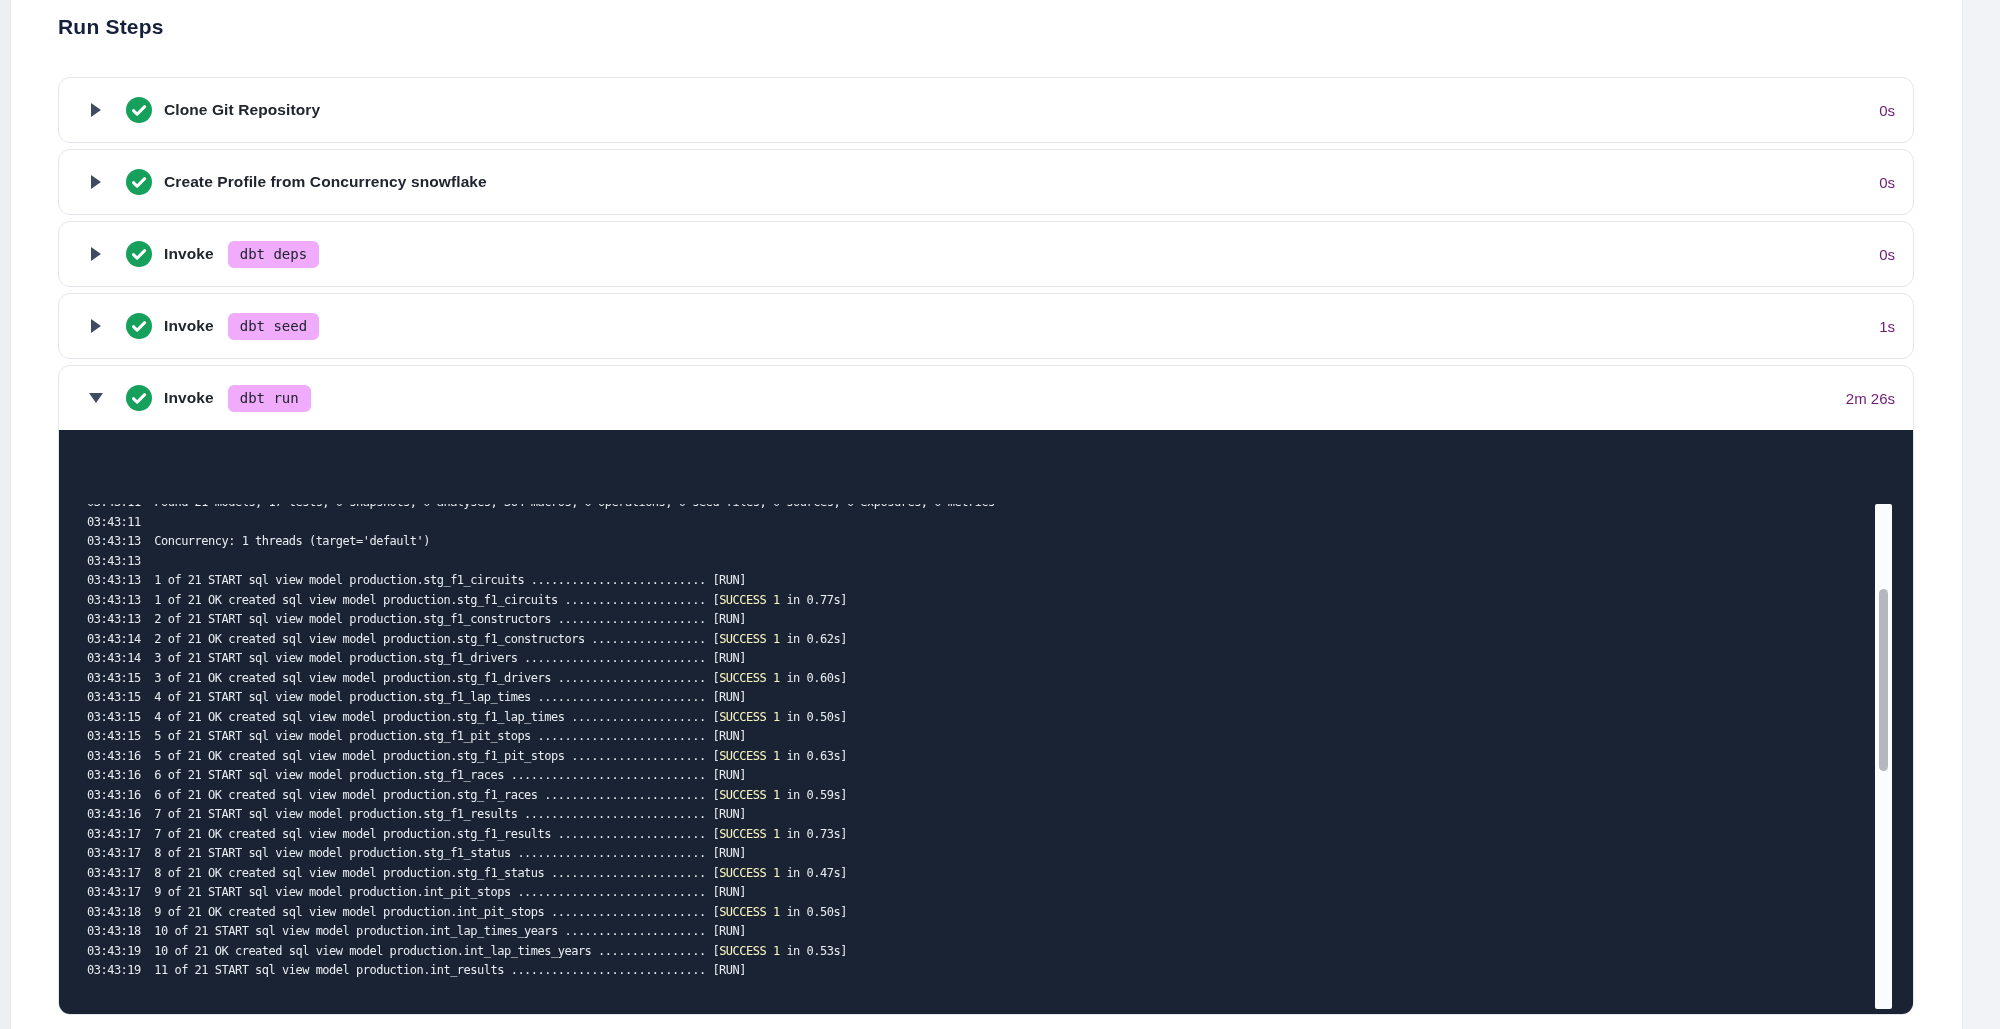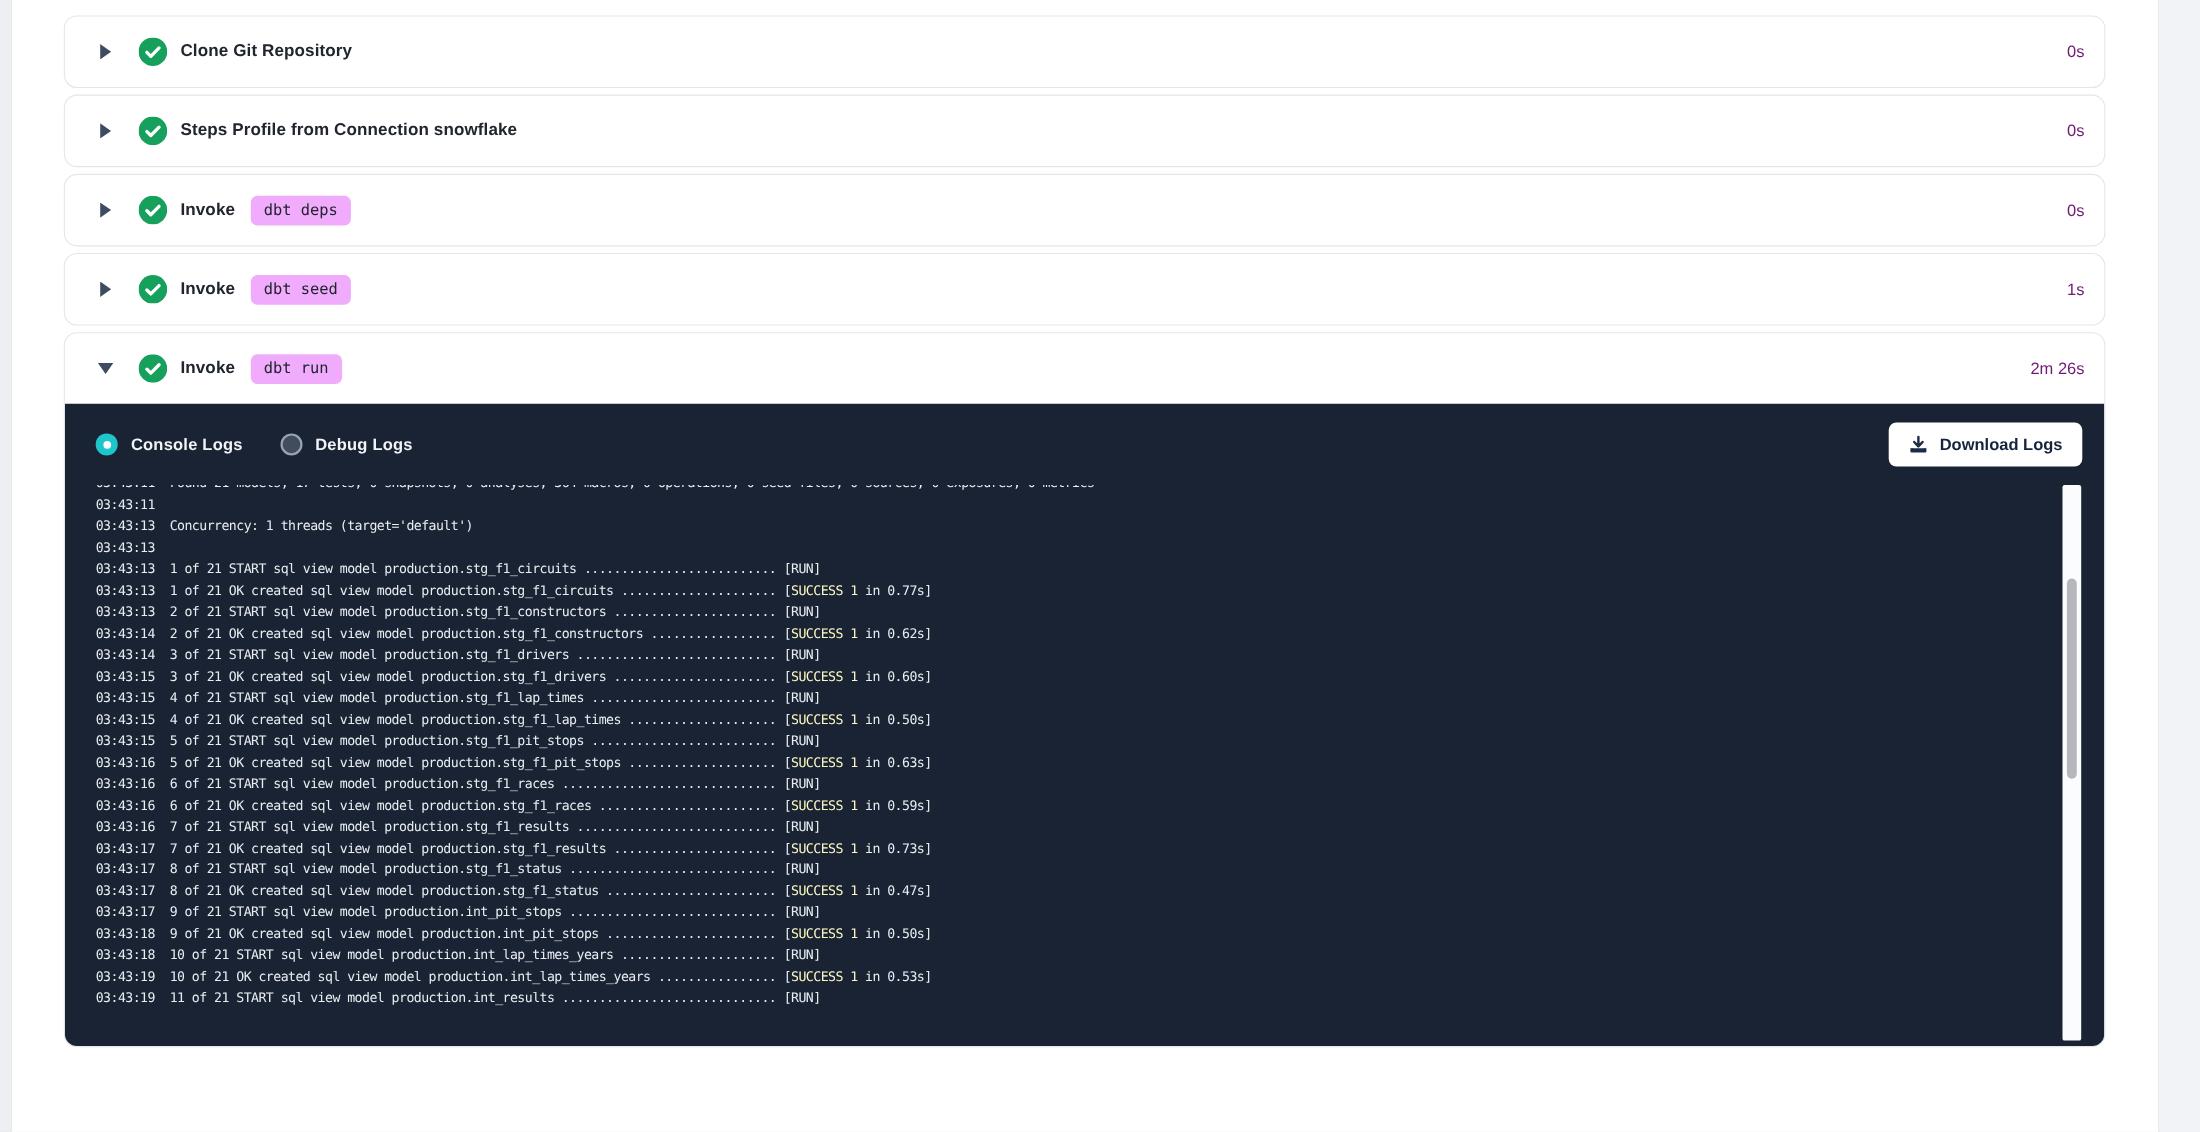--- a/index.html
+++ b/index.html
@@ -78,20 +78,21 @@
   }
 </style>
 </head>
 <body>
 
 <div class="edge-strip-left"></div>
 <div class="edge-strip-right"></div>
 
 <div class="page-panel">
   <div class="content">
+    <h1 class="page-title">Run Steps</h1>
 
     <div class="step-card">
       <div class="step-row">
         <span class="caret">
           <svg width="11" height="14" viewBox="0 0 11 14">
               <polygon points="0,0 0,14 10,7" fill="#3e4b60"></polygon>
             </svg>
         </span>
         <span class="check-badge">
           <svg width="26" height="26" viewBox="0 0 26 26">
@@ -110,21 +111,21 @@
           <svg width="11" height="14" viewBox="0 0 11 14">
               <polygon points="0,0 0,14 10,7" fill="#3e4b60"></polygon>
             </svg>
         </span>
         <span class="check-badge">
           <svg width="26" height="26" viewBox="0 0 26 26">
               <circle cx="13" cy="13" r="13" fill="#16a05b"></circle>
               <path d="M7.5 13.6 l3.6 3.6 L18.6 9.6" stroke="#ffffff" stroke-width="3" fill="none" stroke-linecap="round" stroke-linejoin="round"></path>
             </svg>
         </span>
-        <span class="step-label">Steps Profile from Connection snowflake</span>
+        <span class="step-label">Create Profile from Concurrency snowflake</span>
         <span class="duration">0s</span>
       </div>
     </div>
 
     <div class="step-card">
       <div class="step-row">
         <span class="caret">
           <svg width="11" height="14" viewBox="0 0 11 14">
               <polygon points="0,0 0,14 10,7" fill="#3e4b60"></polygon>
             </svg>
@@ -172,41 +173,20 @@
               <circle cx="13" cy="13" r="13" fill="#16a05b"></circle>
               <path d="M7.5 13.6 l3.6 3.6 L18.6 9.6" stroke="#ffffff" stroke-width="3" fill="none" stroke-linecap="round" stroke-linejoin="round"></path>
             </svg>
         </span>
         <span class="step-label">Invoke</span>
         <span class="cmd-chip">dbt run</span>
         <span class="duration">2m 26s</span>
       </div>
 
       <div class="console">
-        <div class="console-header">
-          <div class="radio-group">
-            <span class="radio-outer radio-selected">
-                <span class="radio-dot"></span>
-              </span>
-            <span class="radio-label">Console Logs</span>
-          </div>
-          <div class="radio-group">
-            <span class="radio-outer radio-unselected"></span>
-            <span class="radio-label">Debug Logs</span>
-          </div>
-          <button class="download-btn">
-            <span style="display:flex;">
-              <svg width="18" height="18" viewBox="0 0 18 18">
-                  <path d="M9 2.2 v7.6 M5.2 6.8 L9 10.8 L12.8 6.8" stroke="#1c2b47" stroke-width="2.2" fill="none" stroke-linecap="round" stroke-linejoin="round"></path>
-                  <path d="M2.8 12.6 v2.6 h12.4 v-2.6" stroke="#1c2b47" stroke-width="2.2" fill="#1c2b47" stroke-linejoin="round"></path>
-                </svg>
-            </span>
-            <span>Download Logs</span>
-          </button>
-        </div>
 
         <div class="console-logs" id="log-container"><div class="log-line"><span>03:43:11  Found 21 models, 17 tests, 0 snapshots, 0 analyses, 364 macros, 0 operations, 0 seed files, 0 sources, 0 exposures, 0 metrics</span></div><div class="log-line"><span>03:43:11</span></div><div class="log-line"><span>03:43:13  Concurrency: 1 threads (target='default')</span></div><div class="log-line"><span>03:43:13</span></div><div class="log-line"><span>03:43:13  1 of 21 START sql view model production.stg_f1_circuits .......................... [RUN]</span></div><div class="log-line"><span>03:43:13  1 of 21 OK created sql view model production.stg_f1_circuits ..................... [</span><span class="log-green">SUCCESS 1</span><span> in 0.77s]</span></div><div class="log-line"><span>03:43:13  2 of 21 START sql view model production.stg_f1_constructors ...................... [RUN]</span></div><div class="log-line"><span>03:43:14  2 of 21 OK created sql view model production.stg_f1_constructors ................. [</span><span class="log-green">SUCCESS 1</span><span> in 0.62s]</span></div><div class="log-line"><span>03:43:14  3 of 21 START sql view model production.stg_f1_drivers ........................... [RUN]</span></div><div class="log-line"><span>03:43:15  3 of 21 OK created sql view model production.stg_f1_drivers ...................... [</span><span class="log-green">SUCCESS 1</span><span> in 0.60s]</span></div><div class="log-line"><span>03:43:15  4 of 21 START sql view model production.stg_f1_lap_times ......................... [RUN]</span></div><div class="log-line"><span>03:43:15  4 of 21 OK created sql view model production.stg_f1_lap_times .................... [</span><span class="log-green">SUCCESS 1</span><span> in 0.50s]</span></div><div class="log-line"><span>03:43:15  5 of 21 START sql view model production.stg_f1_pit_stops ......................... [RUN]</span></div><div class="log-line"><span>03:43:16  5 of 21 OK created sql view model production.stg_f1_pit_stops .................... [</span><span class="log-green">SUCCESS 1</span><span> in 0.63s]</span></div><div class="log-line"><span>03:43:16  6 of 21 START sql view model production.stg_f1_races ............................. [RUN]</span></div><div class="log-line"><span>03:43:16  6 of 21 OK created sql view model production.stg_f1_races ........................ [</span><span class="log-green">SUCCESS 1</span><span> in 0.59s]</span></div><div class="log-line"><span>03:43:16  7 of 21 START sql view model production.stg_f1_results ........................... [RUN]</span></div><div class="log-line"><span>03:43:17  7 of 21 OK created sql view model production.stg_f1_results ...................... [</span><span class="log-green">SUCCESS 1</span><span> in 0.73s]</span></div><div class="log-line"><span>03:43:17  8 of 21 START sql view model production.stg_f1_status ............................ [RUN]</span></div><div class="log-line"><span>03:43:17  8 of 21 OK created sql view model production.stg_f1_status ....................... [</span><span class="log-green">SUCCESS 1</span><span> in 0.47s]</span></div><div class="log-line"><span>03:43:17  9 of 21 START sql view model production.int_pit_stops ............................ [RUN]</span></div><div class="log-line"><span>03:43:18  9 of 21 OK created sql view model production.int_pit_stops ....................... [</span><span class="log-green">SUCCESS 1</span><span> in 0.50s]</span></div><div class="log-line"><span>03:43:18  10 of 21 START sql view model production.int_lap_times_years ..................... [RUN]</span></div><div class="log-line"><span>03:43:19  10 of 21 OK created sql view model production.int_lap_times_years ................ [</span><span class="log-green">SUCCESS 1</span><span> in 0.53s]</span></div><div class="log-line"><span>03:43:19  11 of 21 START sql view model production.int_results ............................. [RUN]</span></div></div>
 
         <div class="scroll-track">
           <div class="scroll-thumb"></div>
         </div>
       </div>
     </div>
   </div>
 </div>

